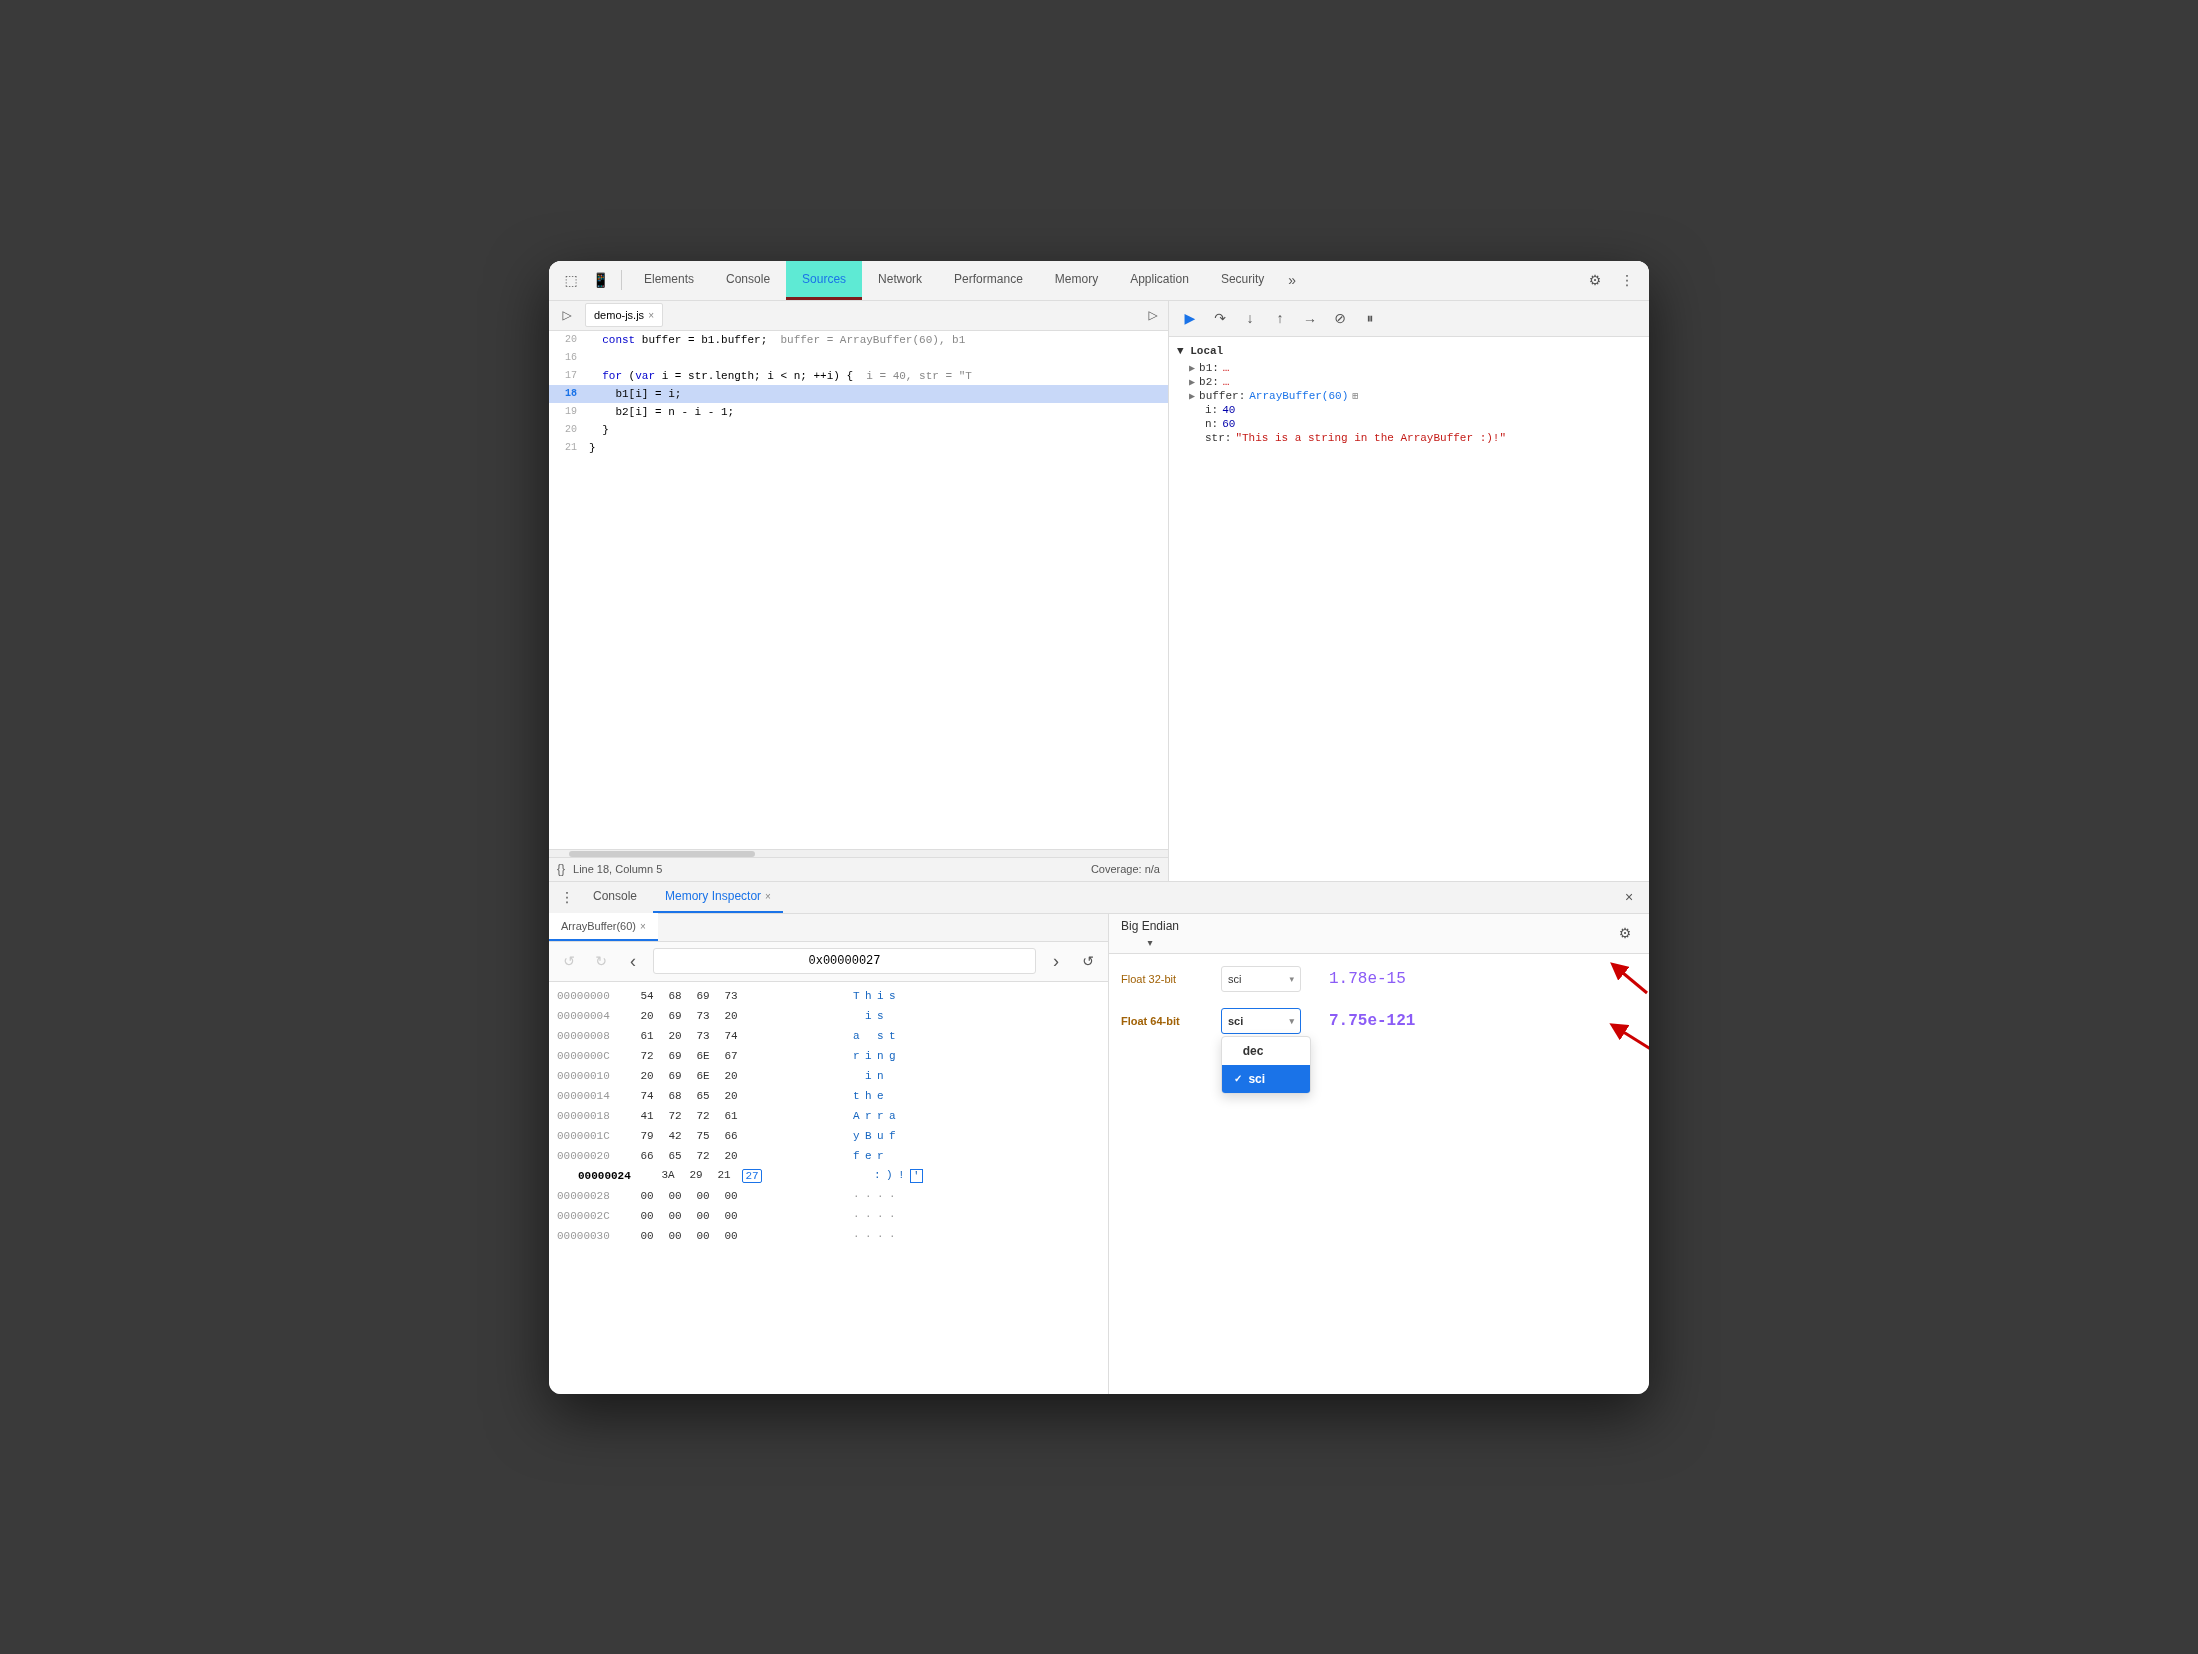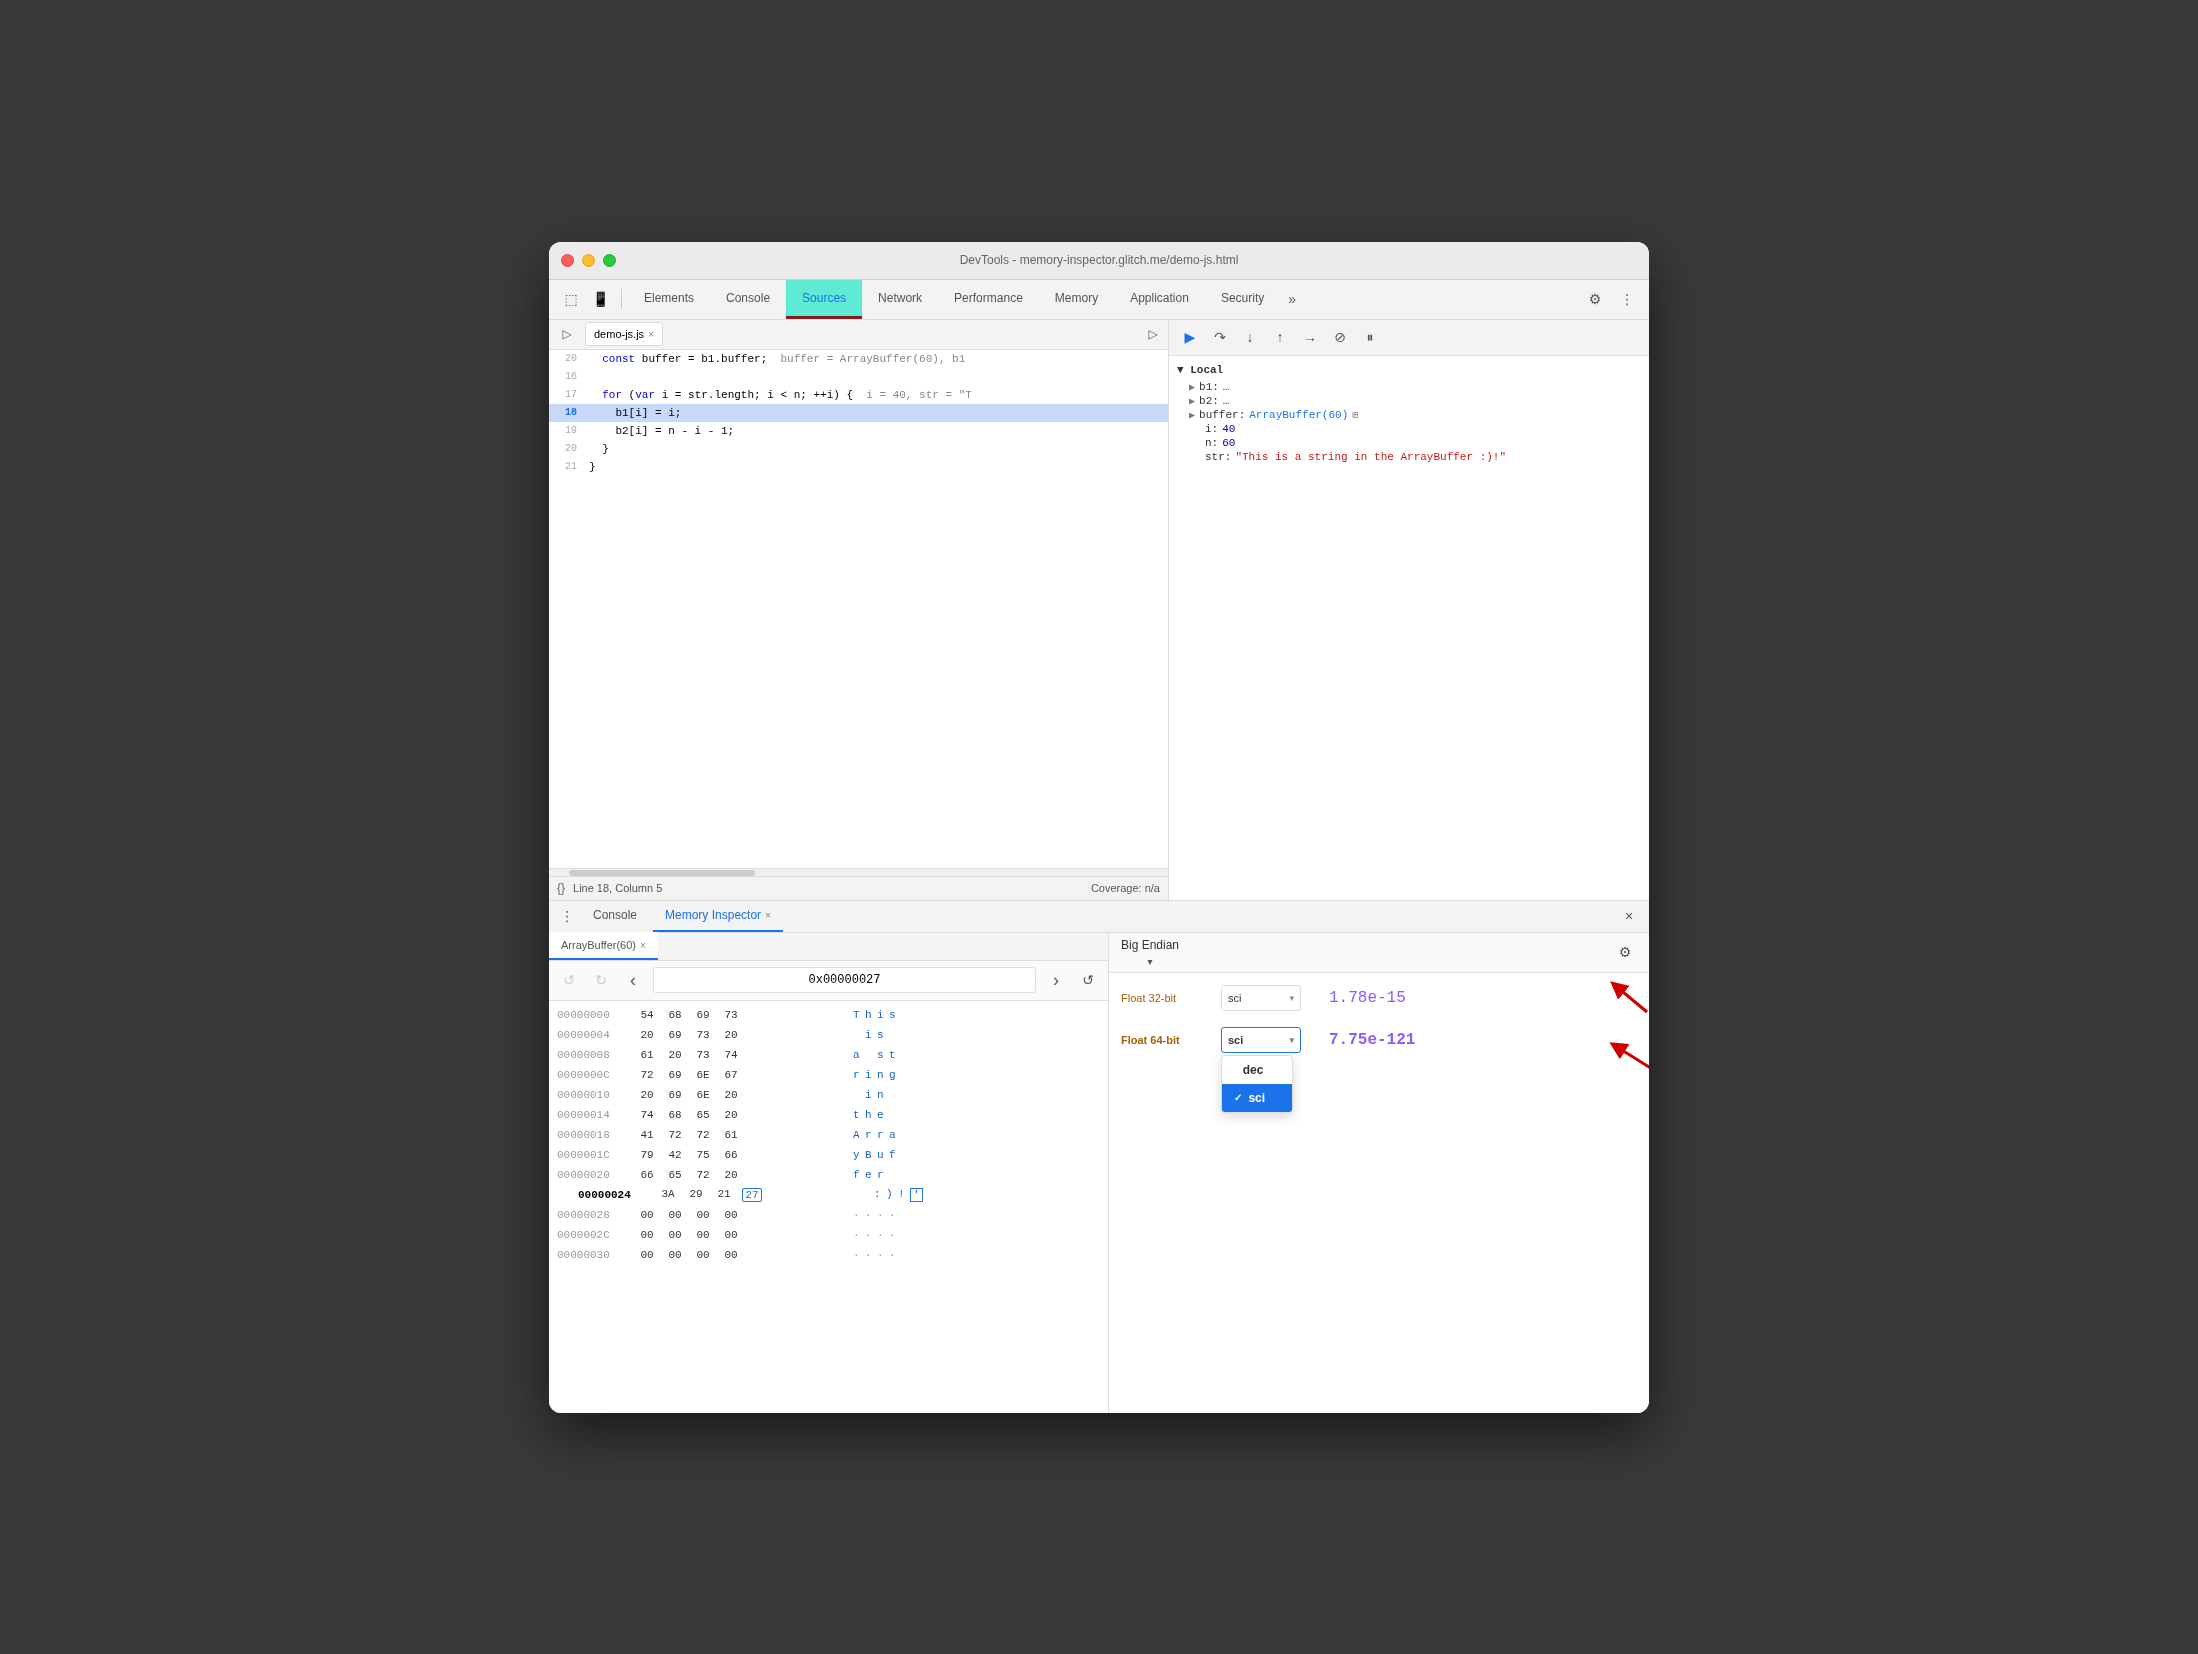--- a/index.html
+++ b/index.html
@@ -527,21 +527,21 @@
       font-size: 16px;
       color: #8b5cf6;
       font-family: 'Courier New', monospace;
     }
 
     
     .dropdown-menu {
       position: absolute;
       top: 28px;
       left: 100px;
-      width: 72px;
+      width: 90px;
       background: #fff;
       border: 1px solid #ddd;
       border-radius: 4px;
       box-shadow: 0 4px 12px rgba(0,0,0,0.15);
       z-index: 100;
       overflow: hidden;
     }
     .dropdown-item {
       height: 28px;
       display: flex;
@@ -559,28 +559,20 @@
     .dropdown-check { font-size: 10px; }
 
     .kw { color: #0000cc; }
     .comment { color: #888; }
   </style>
 </head>
 <body>
 
 <div class="window">
 
-  <div class="titlebar">
-    <div class="traffic-lights">
-      <div class="traffic-light tl-red"></div>
-      <div class="traffic-light tl-yellow"></div>
-      <div class="traffic-light tl-green"></div>
-    </div>
-    <span class="titlebar-title">DevTools - memory-inspector.glitch.me/demo-js.html</span>
-  </div>
 
   <div class="devtools">
 
     <div class="toolbar">
       <div class="toolbar-icon">⬚</div>
       <div class="toolbar-icon">📱</div>
       <div class="toolbar-sep"></div>
       <div class="tab-bar" style="flex:1; border:none; height:40px; background:transparent;">
         <div class="tab">Elements</div>
         <div class="tab">Console</div>

